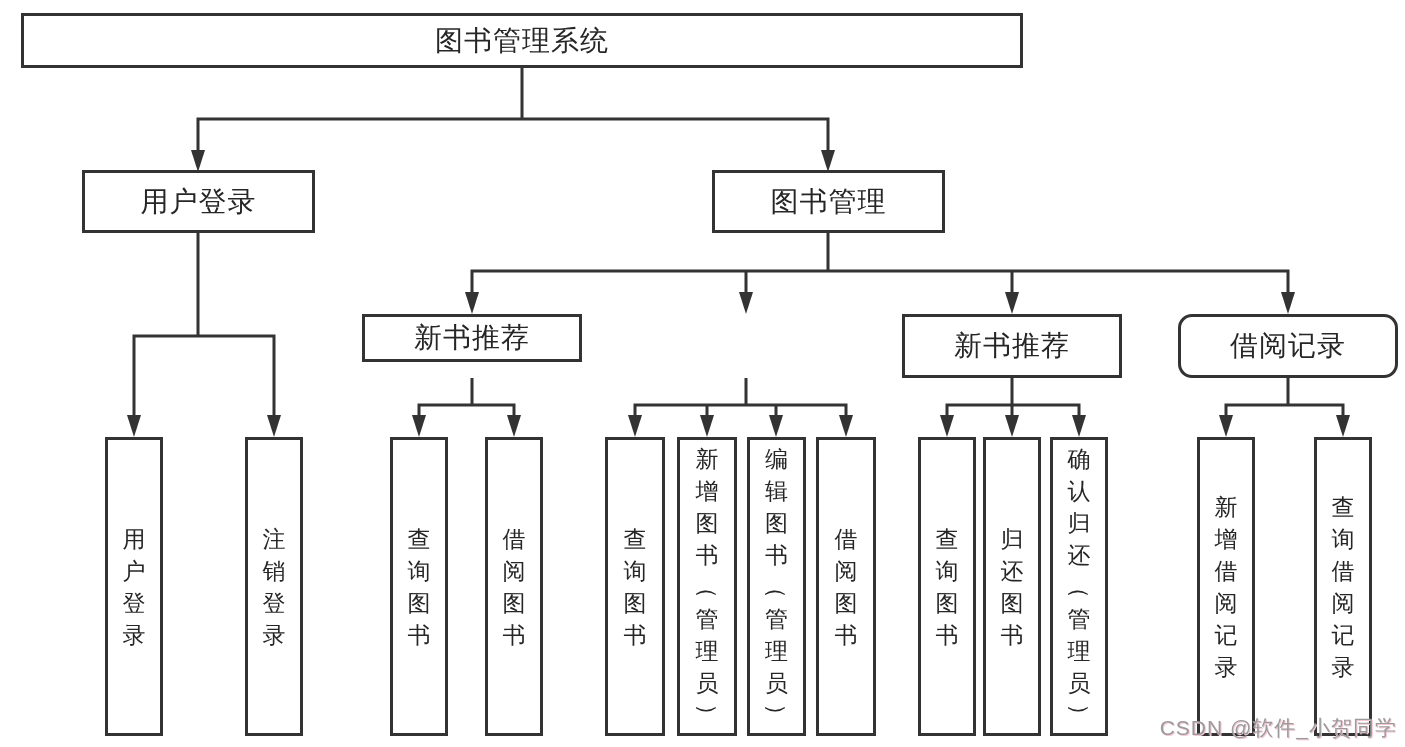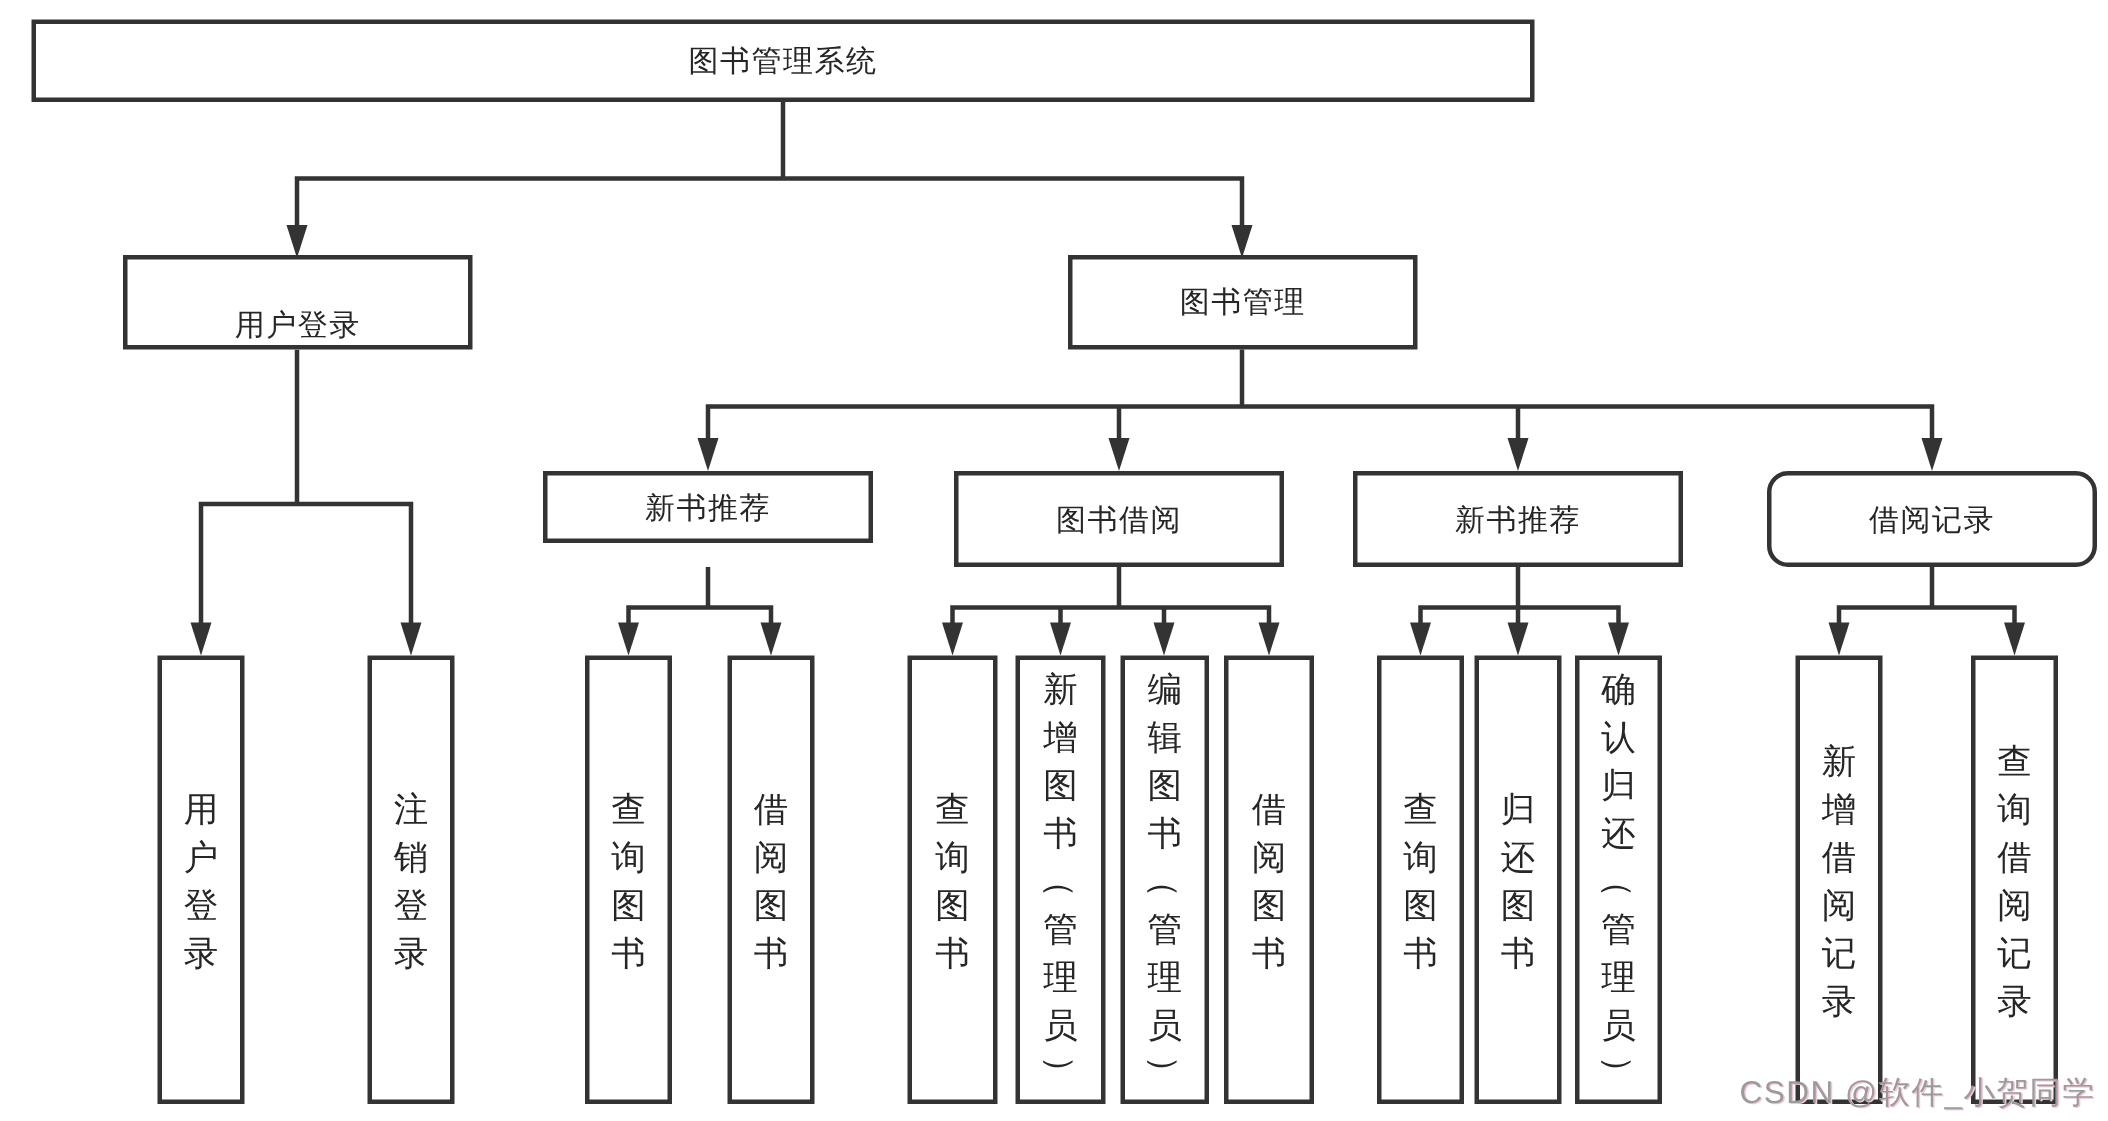--- a/index.html
+++ b/index.html
@@ -15,21 +15,21 @@
   .node {
     position: absolute;
     box-sizing: border-box;
     border: 3px solid #333333;
     background: #ffffff;
     display: flex;
     align-items: center;
     justify-content: center;
   }
   .node .lbl {
-    font-size: 20px;
+    font-size: 28px;
     color: #262626;
     letter-spacing: 1px;
     white-space: nowrap;
   }
   .vlabel {
     display: flex;
     flex-direction: column;
     align-items: center;
     justify-content: center;
     height: 100%;
@@ -96,32 +96,29 @@
       <polygon points="1072,415 1086,415 1079,437"></polygon>
       <polygon points="1219,415 1233,415 1226,437"></polygon>
       <polygon points="1336,415 1350,415 1343,437"></polygon>
     </g>
   </svg>
 
   <div class="node" style="left:21px; top:13px; width:1002px; height:55px;">
     <span class="lbl">图书管理系统</span>
   </div>
 
-  <div class="node" style="left:82px; top:170px; width:233px; height:63px;align-items:flex-end;">
+  <div class="node" style="left:82px; top:170px; width:233px; height:63px;">
     <span class="lbl">用户登录</span>
   </div>
   <div class="node" style="left:712px; top:170px; width:233px; height:63px;">
     <span class="lbl">图书管理</span>
   </div>
 
   <div class="node" style="left:362px; top:314px; width:220px; height:48px;font-family:Liberation Serif, serif;">
     <span class="lbl">新书推荐</span>
-  </div>
-  <div class="node" style="left:636px; top:314px; width:220px; height:64px;">
-    <span class="lbl">图书借阅</span>
   </div>
   <div class="node" style="left:902px; top:314px; width:220px; height:64px;">
     <span class="lbl">新书推荐</span>
   </div>
   <div class="node" style="left:1178px; top:314px; width:220px; height:64px;border-radius:14px;">
     <span class="lbl">借阅记录</span>
   </div>
 
   <div class="node" style="left:105px; top:437px; width:58px; height:299px;">
     <div class="vlabel">

